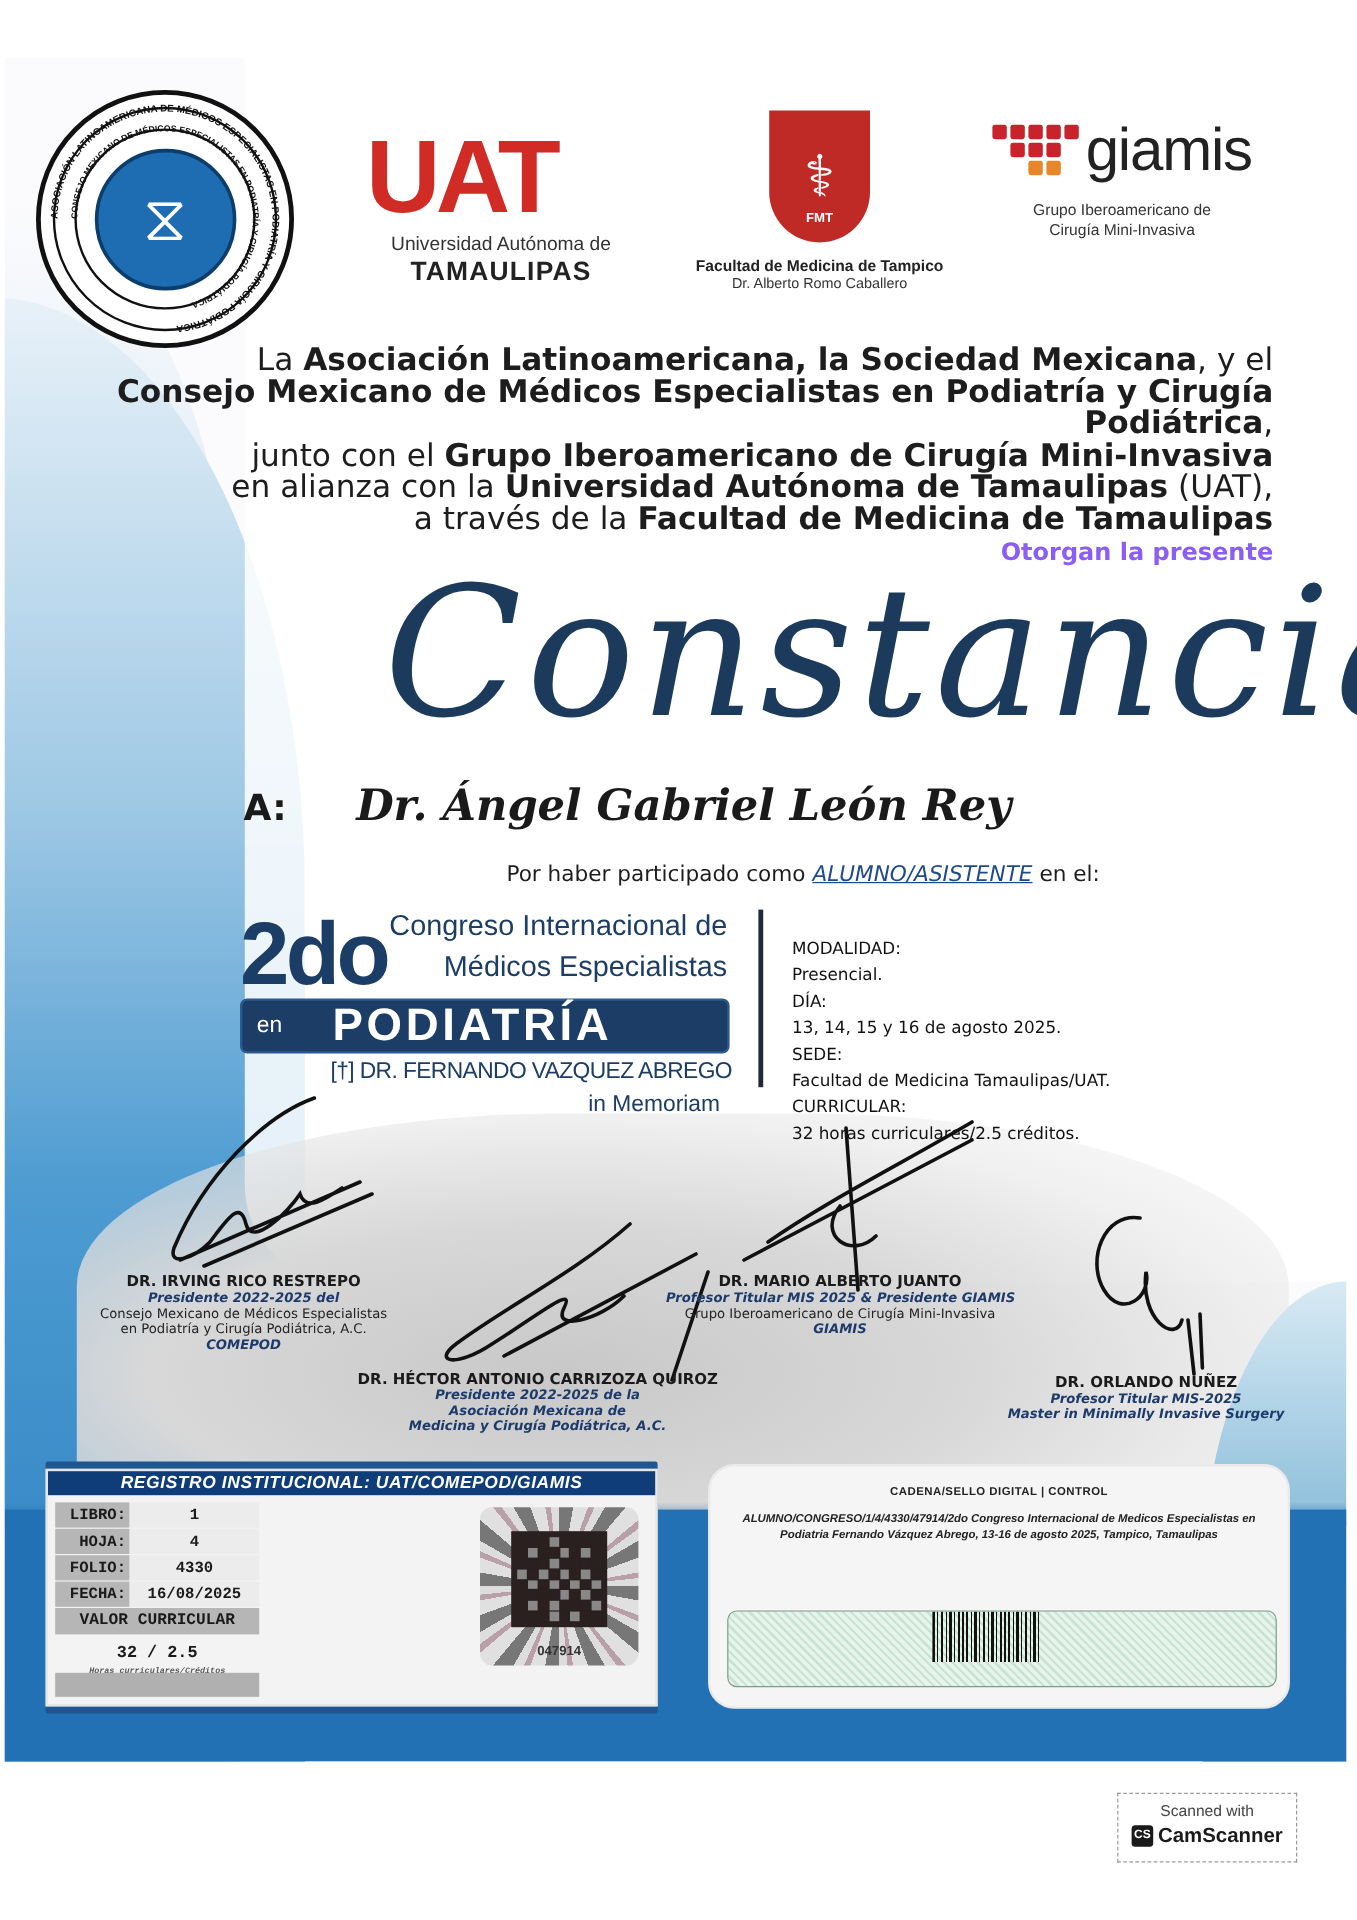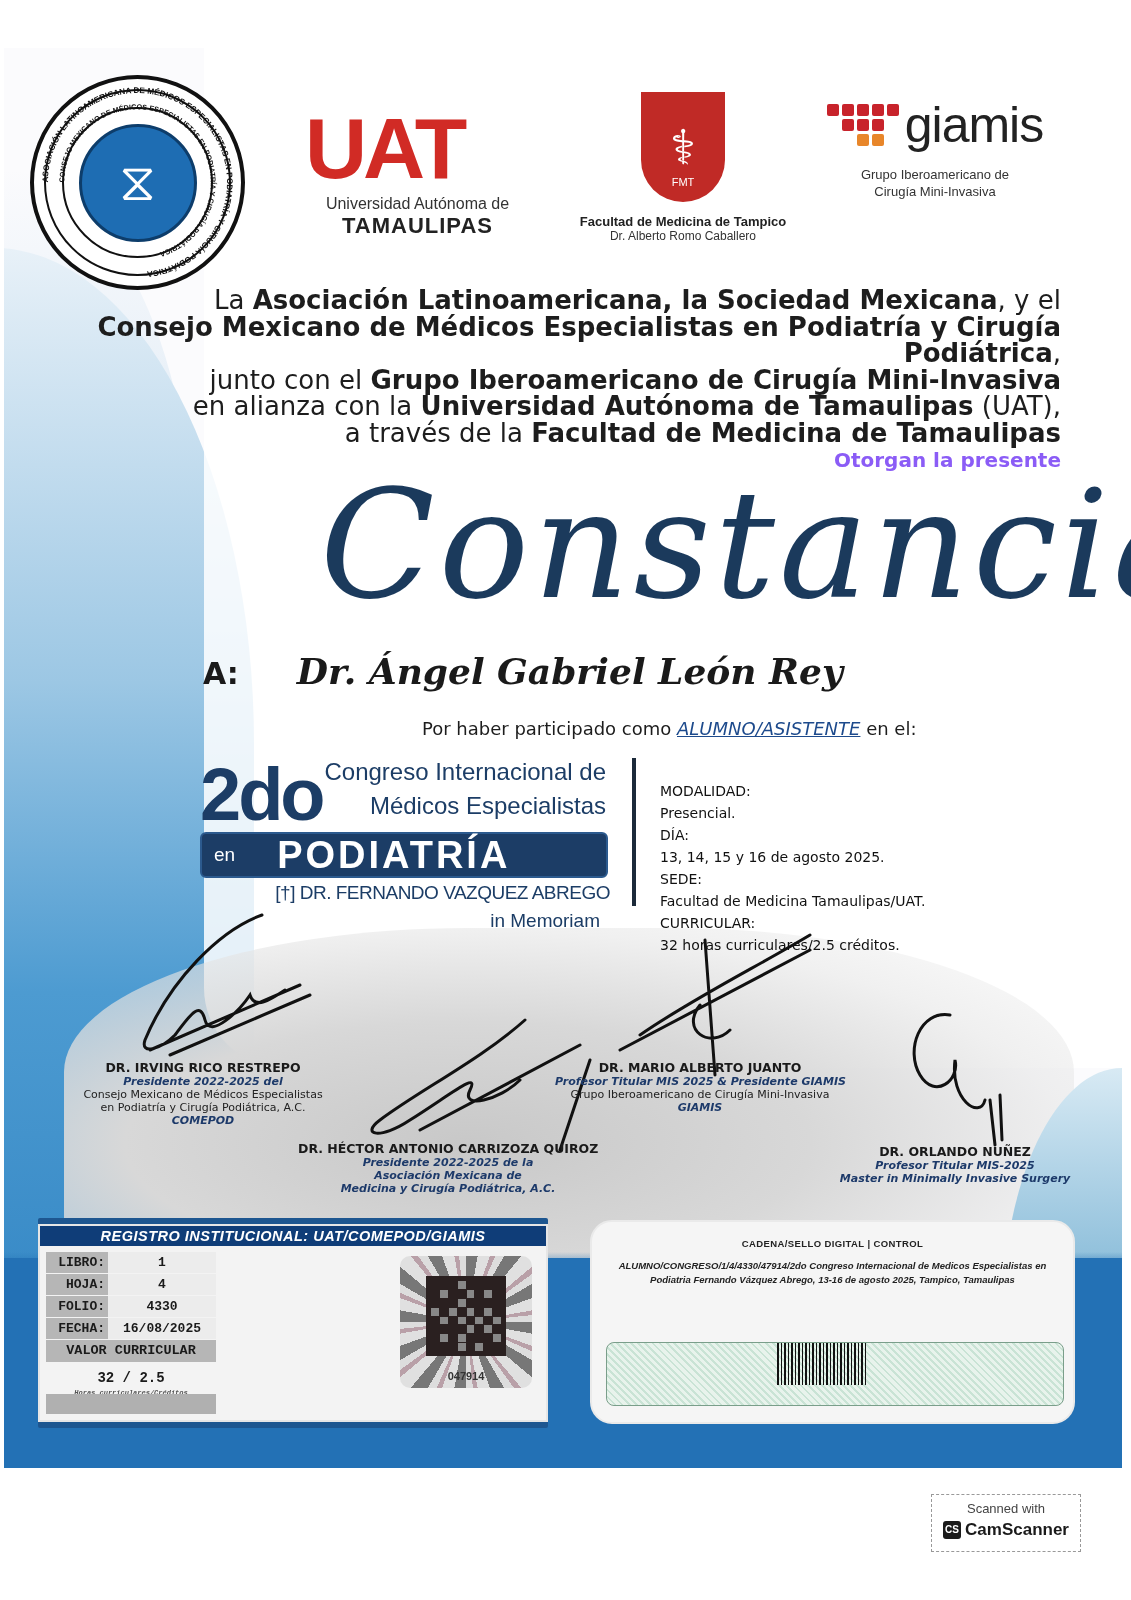--- a/index.html
+++ b/index.html
@@ -35,21 +35,21 @@
   
   .uat-logo { position: absolute; left: 305px; top: 105px; width: 225px; }
   .uat-mark { font-family: "Liberation Sans", sans-serif; font-weight: 700; font-size: 86px; line-height: 86px; color: #d12b25; letter-spacing: -4px; }
   .uat-sub { font-size: 16px; color: #333; margin-top: 4px; text-align: center; }
   .uat-main { font-size: 22px; font-weight: 700; color: #222; letter-spacing: 1px; text-align: center; line-height: 26px; }
 
   .fmt-logo { position: absolute; left: 568px; top: 92px; width: 230px; text-align: center; }
   .fmt-shield { width: 84px; height: 110px; margin: 0 auto; background: #c02a26; border-radius: 0 0 42px 42px;
     display: flex; flex-direction: column; align-items: center; justify-content: flex-end; padding-bottom: 14px; color: #fff; }
   .fmt-shield .rod { font-size: 48px; line-height: 56px; }
-  .fmt-shield .abbr { font-size: 11px; font-weight: 400; }
+  .fmt-shield .abbr { font-size: 11px; font-weight: 700; }
   .fmt-title { font-size: 13px; font-weight: 700; color: #222; margin-top: 12px; }
   .fmt-sub { font-size: 12px; color: #333; }
 
   .giamis-logo { position: absolute; left: 820px; top: 100px; width: 230px; text-align: center; }
   .giamis-mark { display: flex; align-items: center; justify-content: center; gap: 6px; }
   .giamis-blocks { display: grid; grid-template-columns: repeat(5, 12px); grid-gap: 3px; }
   .giamis-blocks span { width: 12px; height: 12px; background: #c8232b; border-radius: 2px; display: block; }
   .giamis-word { font-size: 50px; color: #222; font-weight: 400; letter-spacing: -1px; line-height: 50px; }
   .giamis-sub { font-size: 13px; color: #333; margin-top: 16px; line-height: 17px; }
 

